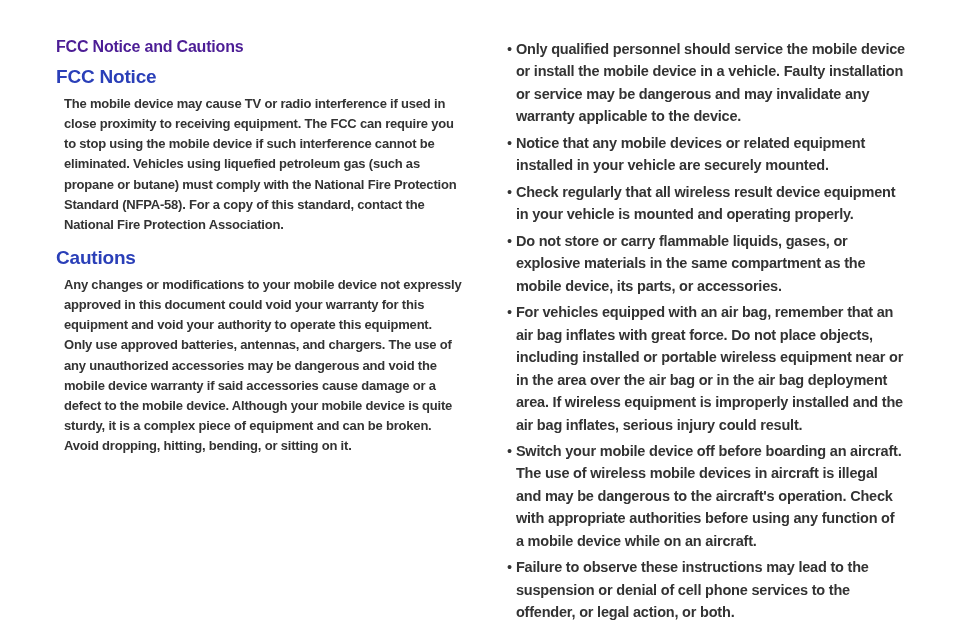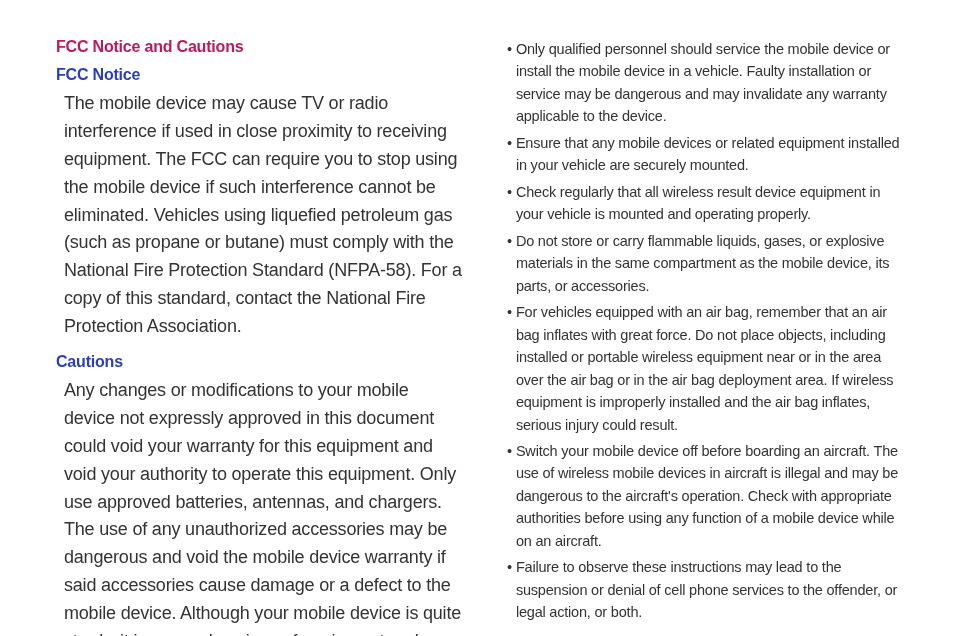--- a/index.html
+++ b/index.html
@@ -19,58 +19,60 @@
     .content {
       display: flex;
       gap: 36px;
       flex: 1;
     }
     .column {
       flex: 1;
       min-width: 0;
     }
     .heading1 {
-      color: #be185d;
+      color: #4c1d95;
       font-size: 16px;
       font-weight: bold;
       margin-bottom: 10px;
       letter-spacing: -0.2px;
     }
     .heading2 {
       color: #2a3fb8;
-      font-size: 16px;
+      font-size: 19px;
       font-weight: bold;
       margin-bottom: 6px;
       letter-spacing: -0.2px;
     }
     .body-text {
       color: #333333;
-      font-size: 18px;
+      font-size: 13px;
       line-height: 1.55;
       margin-bottom: 12px;
       padding-left: 8px;
       letter-spacing: -0.2px;
+      font-weight: bold;
     }
     .bullet-list {
       padding-left: 8px;
     }
     .bullet-item {
       color: #333333;
       font-size: 14.5px;
       line-height: 1.55;
       margin-bottom: 4px;
       display: flex;
       letter-spacing: -0.2px;
     }
     .bullet-marker {
       margin-right: 4px;
       flex-shrink: 0;
     }
     .bullet-text {
       flex: 1;
+      font-weight: bold;
     }
   </style>
 </head>
 <body>
 
 <div class="content">
   <div class="column">
     <div class="heading1">FCC Notice and Cautions</div>
     <div class="heading2">FCC Notice</div>
     <div class="body-text">The mobile device may cause TV or radio interference if used in close proximity to receiving equipment. The FCC can require you to stop using the mobile device if such interference cannot be eliminated. Vehicles using liquefied petroleum gas (such as propane or butane) must comply with the National Fire Protection Standard (NFPA-58). For a copy of this standard, contact the National Fire Protection Association.</div>
@@ -78,21 +80,21 @@
     <div class="body-text">Any changes or modifications to your mobile device not expressly approved in this document could void your warranty for this equipment and void your authority to operate this equipment. Only use approved batteries, antennas, and chargers. The use of any unauthorized accessories may be dangerous and void the mobile device warranty if said accessories cause damage or a defect to the mobile device. Although your mobile device is quite sturdy, it is a complex piece of equipment and can be broken. Avoid dropping, hitting, bending, or sitting on it.</div>
   </div>
   <div class="column">
     <div class="bullet-list" id="bullet-list">
         <div class="bullet-item">
           <span class="bullet-marker">•</span>
           <span class="bullet-text">Only qualified personnel should service the mobile device or install the mobile device in a vehicle. Faulty installation or service may be dangerous and may invalidate any warranty applicable to the device.</span>
         </div>
         <div class="bullet-item">
           <span class="bullet-marker">•</span>
-          <span class="bullet-text">Ensure that any mobile devices or related equipment installed in your vehicle are securely mounted.</span>
+          <span class="bullet-text">Notice that any mobile devices or related equipment installed in your vehicle are securely mounted.</span>
         </div>
         <div class="bullet-item">
           <span class="bullet-marker">•</span>
           <span class="bullet-text">Check regularly that all wireless result device equipment in your vehicle is mounted and operating properly.</span>
         </div>
         <div class="bullet-item">
           <span class="bullet-marker">•</span>
           <span class="bullet-text">Do not store or carry flammable liquids, gases, or explosive materials in the same compartment as the mobile device, its parts, or accessories.</span>
         </div>
         <div class="bullet-item">

